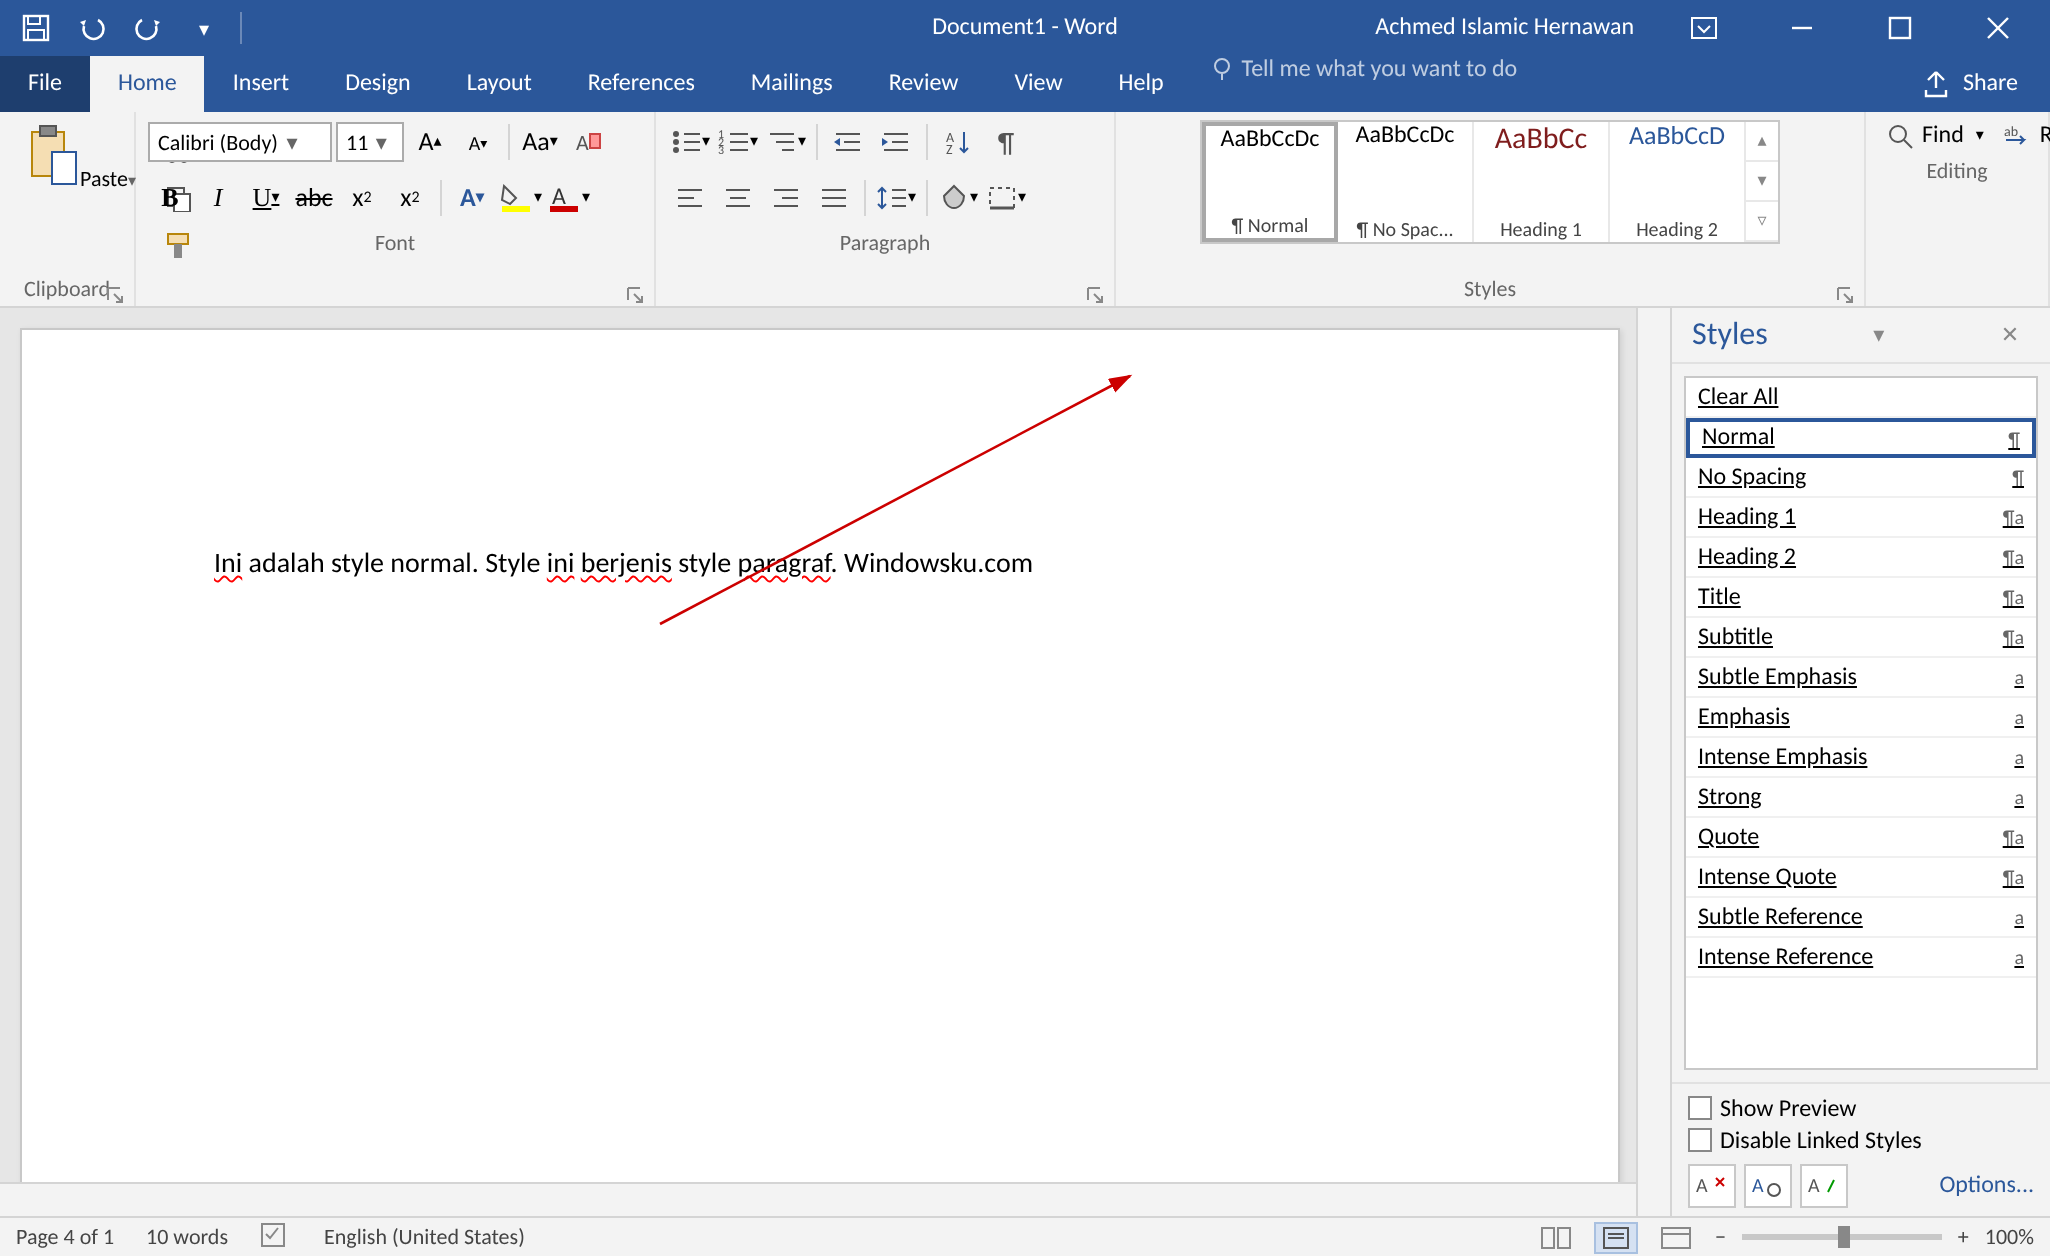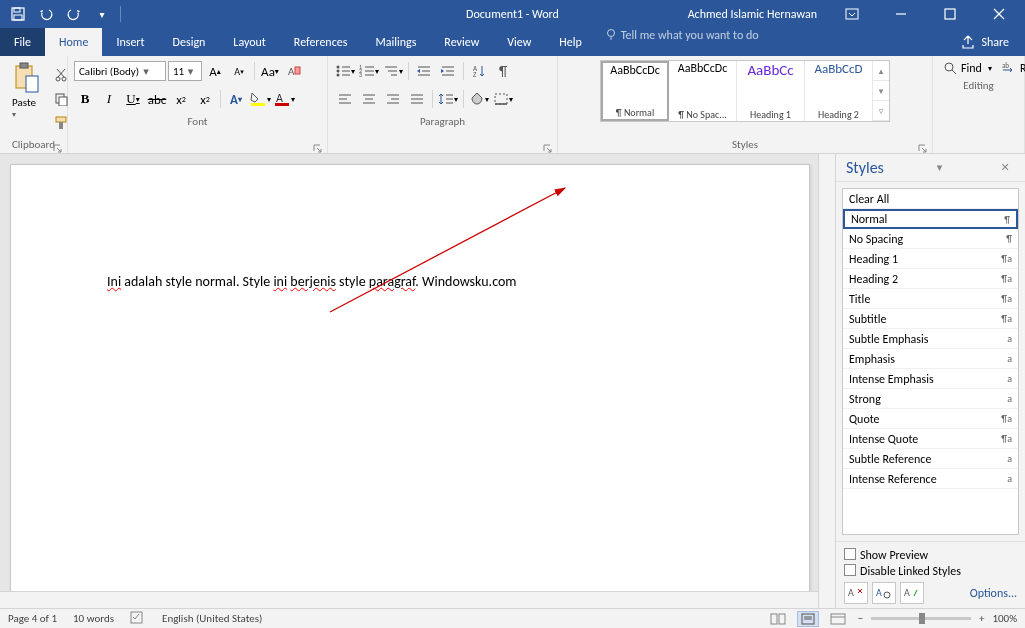--- a/index.html
+++ b/index.html
@@ -16,53 +16,53 @@
 .tab { padding:0 14px; display:flex; align-items:center; color:#fff; font-size:12px; cursor:pointer; }
 .tab.active { background:#f3f3f3; color:#2b579a; }
 .tab.file { background:#1e3e6e; }
 .tell-me { display:flex; align-items:flex-start; color:rgba(255,255,255,0.7); font-size:12px; margin-left:8px; gap:3px; }
 .share-btn { margin-left:auto; padding:0 16px; display:flex; align-items:center; gap:6px; color:#fff; font-size:12px; cursor:pointer; }
 .ribbon { height:98px; background:#f3f3f3; border-bottom:1px solid #d4d4d4; display:flex; }
 .group { border-right:1px solid #e1e1e1; padding:4px 6px 0 6px; display:flex; flex-direction:column; position:relative; }
 .group-label { font-size:11px; color:#666; text-align:center; height:18px; display:flex; align-items:center; justify-content:center; position:relative; }
 .launcher { position:absolute; right:2px; bottom:2px; width:12px; height:12px; cursor:pointer; }
 .group-body { flex:1; display:flex; align-items:flex-start; gap:4px; }
-.big-btn { display:flex; flex-direction:column; align-items:flex-start; padding:2px 6px; cursor:pointer; font-size:11px; }
+.big-btn { display:flex; align-items:flex-end; padding:2px 6px; cursor:pointer; font-size:11px; }
 .big-btn svg { margin-bottom:2px; }
 .row { display:flex; align-items:center; gap:2px; margin-bottom:2px; }
 .combo { height:20px; border:1px solid #ababab; background:#fff; font-size:11px; padding:1px 4px; display:flex; align-items:center; }
 .combo-dd { width:14px; text-align:center; color:#666; }
 .rb-btn { width:22px; height:22px; display:flex; align-items:center; justify-content:center; cursor:pointer; font-size:13px; }
 .rb-btn.bold { font-weight:bold; font-family:'Times New Roman'; }
 .rb-btn.italic { font-style:italic; font-family:'Times New Roman'; }
 .rb-btn.under { text-decoration:underline; font-family:'Times New Roman'; }
 .rb-btn.strike { text-decoration:line-through; }
 .rb-sep { width:1px; height:18px; background:#d4d4d4; margin:0 2px; }
 .style-gallery { display:flex; border:1px solid #c8c8c8; background:#fff; }
 .style-item { width:68px; height:60px; border-right:1px solid #e8e8e8; padding:0 2px; text-align:center; cursor:pointer; display:flex; flex-direction:column; justify-content:space-between; }
 .style-item.selected { border:2px solid #a8a8a8; }
 .style-prev { font-size:12px; white-space:nowrap; overflow:hidden; }
-.style-prev.h1 { color:#6d28d9; font-size:15px; }
+.style-prev.h1 { color:#7f1d1d; font-size:15px; }
 .style-prev.h2 { color:#2b579a; font-size:13px; }
 .style-name { font-size:10px; color:#444; }
 .style-more { width:16px; display:flex; flex-direction:column; }
 .style-more div { flex:1; border-bottom:1px solid #e8e8e8; display:flex; align-items:center; justify-content:center; cursor:pointer; }
 .edit-col { display:flex; flex-direction:row; gap:2px; font-size:12px; }
 .edit-item { display:flex; align-items:center; gap:4px; cursor:pointer; padding:1px 4px; }
 .workspace { position:absolute; top:154px; left:0; bottom:20px; right:0; background:#e6e6e6; display:flex; }
 .doc-area { flex:1; position:relative; overflow:hidden; }
 .page { position:absolute; left:10px; top:10px; width:800px; height:440px; background:#fff; border:1px solid #c8c8c8; box-shadow:1px 1px 3px rgba(0,0,0,0.1); }
 .doc-text { position:absolute; left:96px; top:108px; font-family:Calibri; font-size:14px; color:#000; }
 .squiggle { text-decoration:underline wavy red; text-decoration-thickness:1px; }
 .arrow-annot { position:absolute; left:320px; top:28px; pointer-events:none; }
 .styles-pane { width:190px; background:#f3f3f3; border-left:1px solid #d4d4d4; display:flex; flex-direction:column; }
 .pane-head { height:28px; display:flex; align-items:center; padding:0 10px; color:#2b579a; font-size:16px; border-bottom:1px solid #e1e1e1; }
 .pane-head .pbtn { margin-left:auto; width:20px; text-align:center; cursor:pointer; color:#888; font-size:11px; }
 .styles-box { margin:6px; border:1px solid #c8c8c8; background:#fff; flex:1; overflow:auto; font-size:12px; }
-.style-row { height:20px; display:flex; align-items:center; justify-content:space-between; padding:0 6px; border-bottom:1px solid #f0f0f0; cursor:pointer; }
+.style-row { height:20px; display:flex; align-items:center; justify-content:space-between; padding:0 6px; border-bottom:1px solid #f0f0f0; cursor:pointer;text-decoration:underline; }
 .style-row.sel { border:2px solid #2b579a; }
 .style-row .sym { color:#666; font-size:10px; }
 .pane-foot { padding:4px 8px; font-size:12px; border-top:1px solid #e1e1e1; }
 .chk { display:flex; align-items:flex-start; gap:4px; margin:2px 0; cursor:pointer; }
 .chkbox { width:12px; height:12px; border:1px solid #888; background:#fff; }
 .pane-btns { display:flex; gap:4px; align-items:center; margin-top:4px; }
 .pane-btns .pb { width:24px; height:22px; border:1px solid #c8c8c8; background:#fff; cursor:pointer; display:flex; align-items:center; justify-content:center; }
 .options-link { margin-left:auto; color:#2b579a; cursor:pointer; }
 .statusbar { position:absolute; bottom:0; left:0; right:0; height:20px; background:#f3f3f3; border-top:1px solid #d4d4d4; display:flex; align-items:center; font-size:11px; color:#444; padding:0 8px; gap:16px; }
 .statusbar .right { margin-left:auto; display:flex; align-items:center; gap:8px; }

